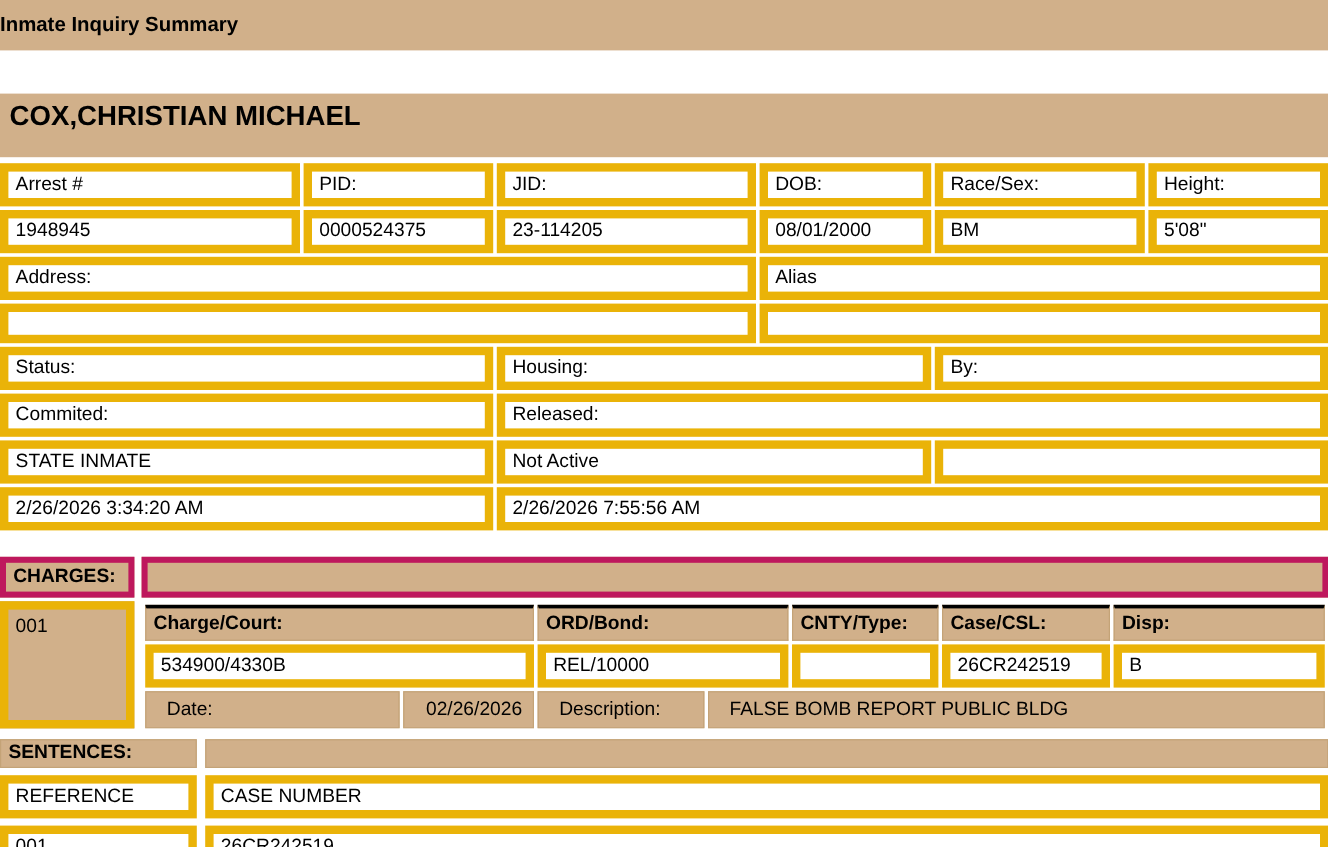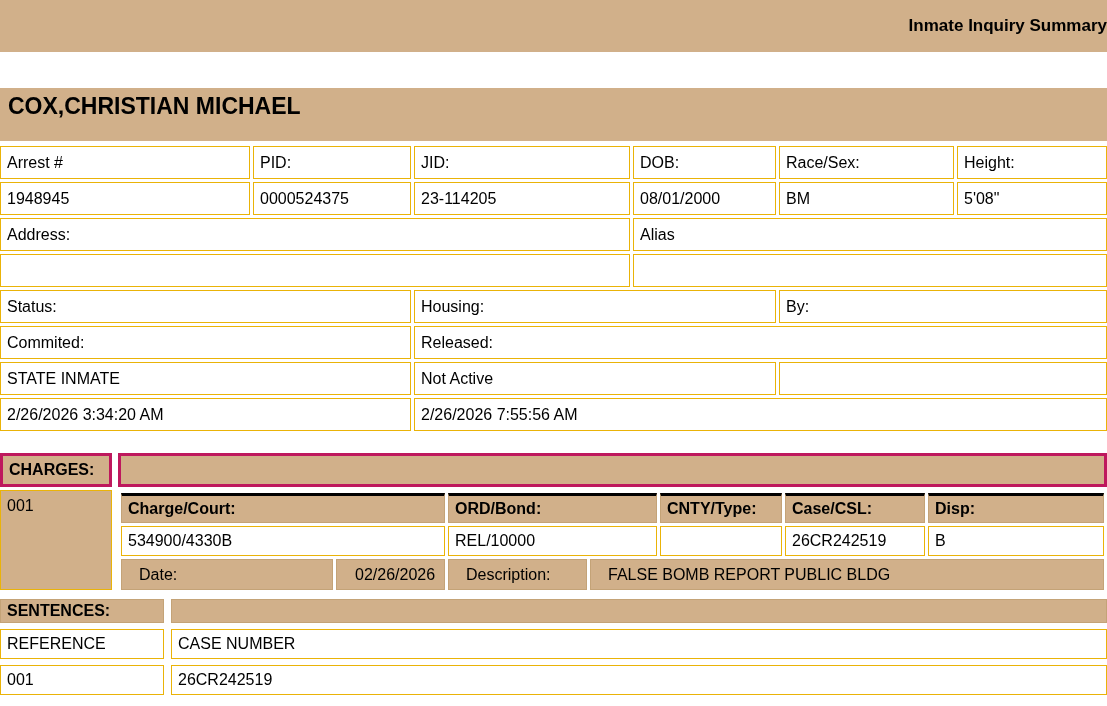--- a/index.html
+++ b/index.html
@@ -5,41 +5,41 @@
   html,body{margin:0;padding:0;background:#fff;}
   body{
     width:1107px;height:706px;overflow:hidden;
     font-family:"Liberation Sans",sans-serif;
     font-size:16px;color:#000;
   }
   .band{background:#d1b08a;}
   .bold{font-weight:bold;}
 
   .title-bar{
-    height:52px;display:flex;align-items:center;justify-content:flex-end;
+    height:42px;display:flex;align-items:center;justify-content:flex-start;
     font-size:17px;font-weight:bold;
   }
   .name-bar{
     margin-top:36px;height:53px;box-sizing:border-box;
     padding:5px 8px 0 8px;font-size:23px;font-weight:bold;
   }
 
   table{border-collapse:separate;table-layout:fixed;}
   td{
-    box-sizing:border-box;border:1px solid #eab308;
+    box-sizing:border-box;border:7px solid #eab308;
     padding:2px 6px;height:33px;vertical-align:middle;
     overflow:hidden;white-space:nowrap;
   }
 
   
   .info-table{width:1113px;margin-left:-3px;border-spacing:3px;margin-top:2px;}
 
   
   .charges-table{width:1119px;margin-left:-6px;border-spacing:6px 3px;margin-top:16px;}
-  .charges-table td.section-cell{border:3px solid #be185d;height:34px;margin-left:12px;}
+  .charges-table td.section-cell{border:5px solid #be185d;height:34px;margin-left:12px;}
   .charges-table td.content-cell{border:none;padding:0;height:auto;vertical-align:top;}
   .num-cell{vertical-align:top !important;padding-top:6px !important;}
 
   .charge-a{width:100%;border-spacing:3px;}
   .charge-a td{height:30px;}
   .charge-a td.chdr{
     background:#d1b08a;border:1px solid #c4a377;
     border-top:3px solid #000;
     font-weight:bold;
   }

